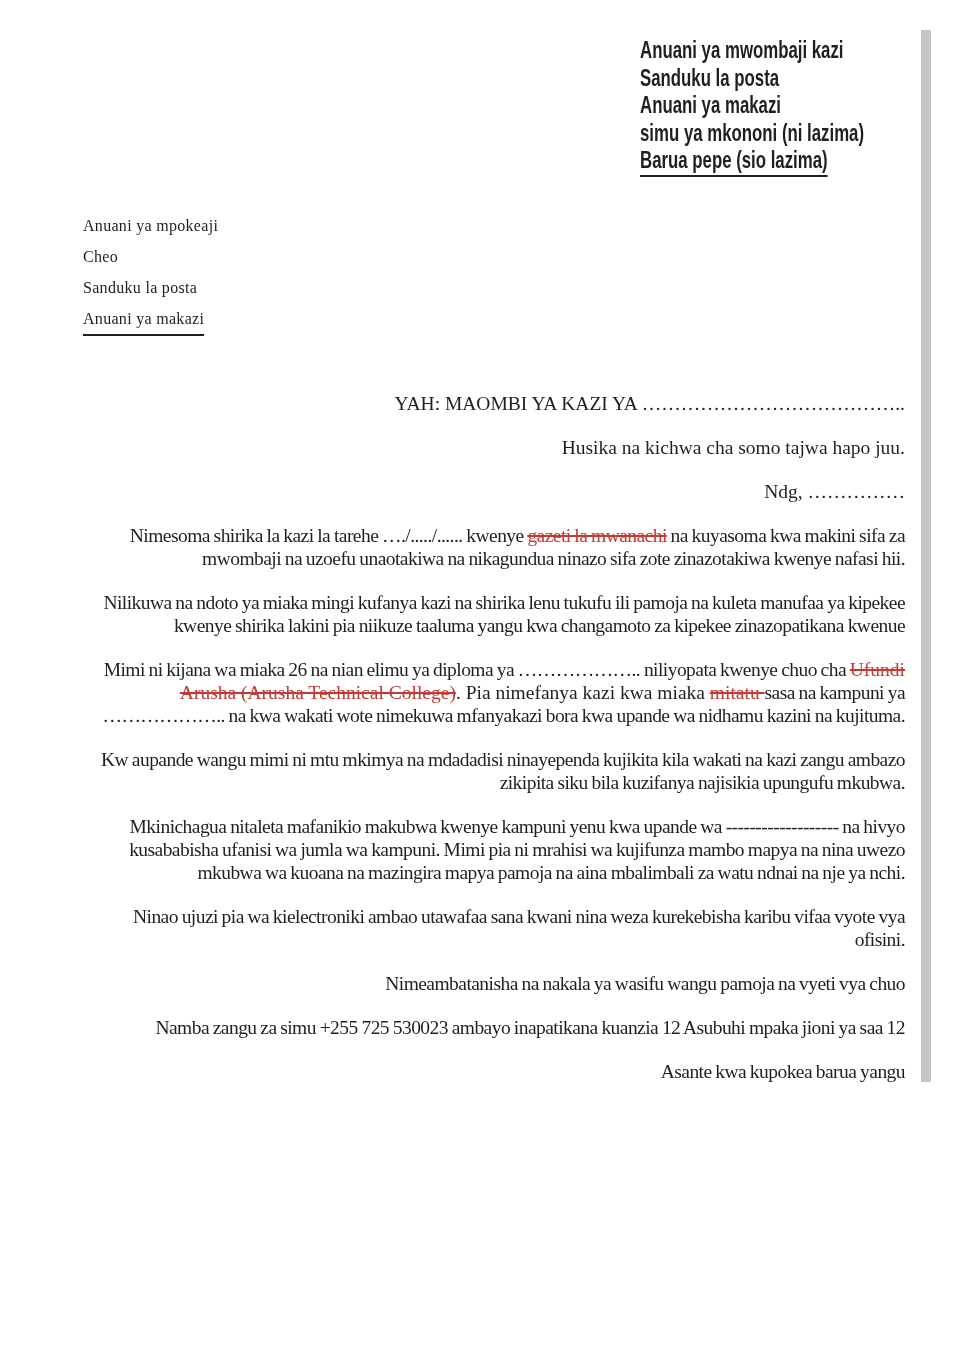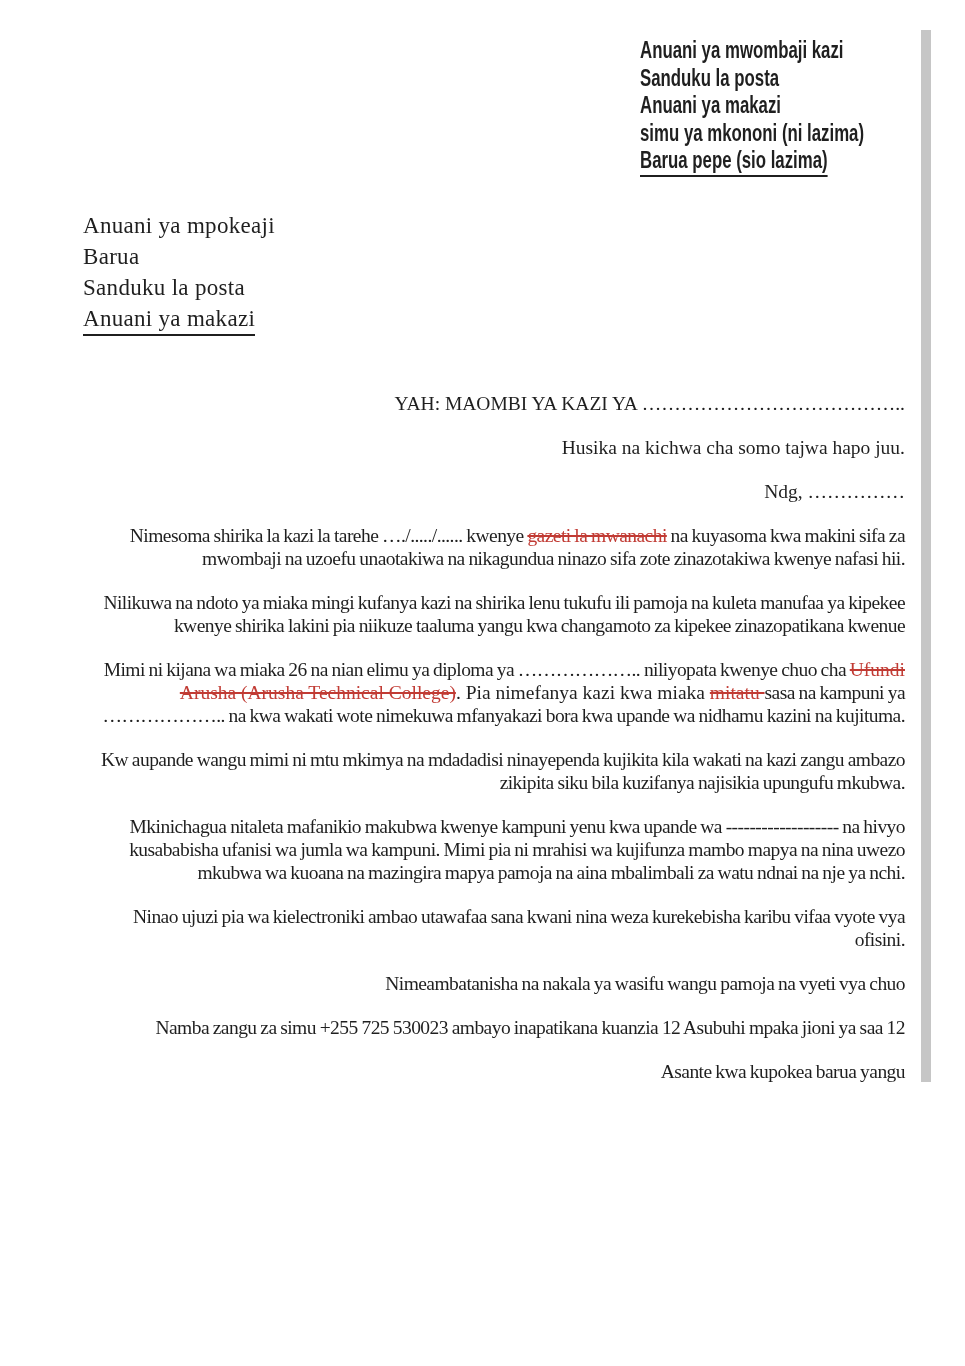--- a/index.html
+++ b/index.html
@@ -27,21 +27,21 @@
     font-weight:bold;
     font-size:24px;line-height:27.5px;
     transform:scaleX(0.70);transform-origin:0 0;
     white-space:nowrap;
   }
   .sender-block .s-line.u{display:table;border-bottom:2px solid var(--text);padding-bottom:1px;}
 
   
   .recipient-block{
     position:absolute;left:83px;top:210px;
-    font-size:23px;line-height:31px;
+    font-size:16px;line-height:31px;
     letter-spacing:0.3px;
   }
   .recipient-block .r-line.u{display:table;border-bottom:2px solid var(--text);padding-bottom:0px;}
 
   
   .letter-body{
     position:absolute;left:83px;top:392px;width:822px;
     font-size:19.5px;line-height:23px;text-align:right;
   }
   .para{margin:0 0 21px 0;}
@@ -74,21 +74,21 @@
   <div class="sender-block">
     <div class="s-line">Anuani ya mwombaji kazi</div>
     <div class="s-line">Sanduku la posta</div>
     <div class="s-line">Anuani ya makazi</div>
     <div class="s-line">simu ya mkononi (ni lazima)</div>
     <div class="s-line u">Barua pepe (sio lazima)</div>
   </div>
 
   <div class="recipient-block">
     <div class="r-line">Anuani ya mpokeaji</div>
-    <div class="r-line">Barua</div>
+    <div class="r-line">Cheo</div>
     <div class="r-line">Sanduku la posta</div>
     <div class="r-line u">Anuani ya makazi</div>
   </div>
 
   <div class="letter-body">
     <div id="paragraphs">
         <div class="para"><span>YAH: MAOMBI YA KAZI YA …………………………………..</span></div>
         <div class="para"><span>Husika na kichwa cha somo tajwa hapo juu.</span></div>
         <div class="para"><span>Ndg, ……………</span></div>
         <div class="para condensed"><span>Nimesoma shirika la kazi la tarehe …./...../...... kwenye </span><span class="red strike">gazeti la mwanachi</span><span> na kuyasoma kwa makini sifa za mwombaji na uzoefu unaotakiwa na nikagundua ninazo sifa zote zinazotakiwa kwenye nafasi hii.</span></div>

